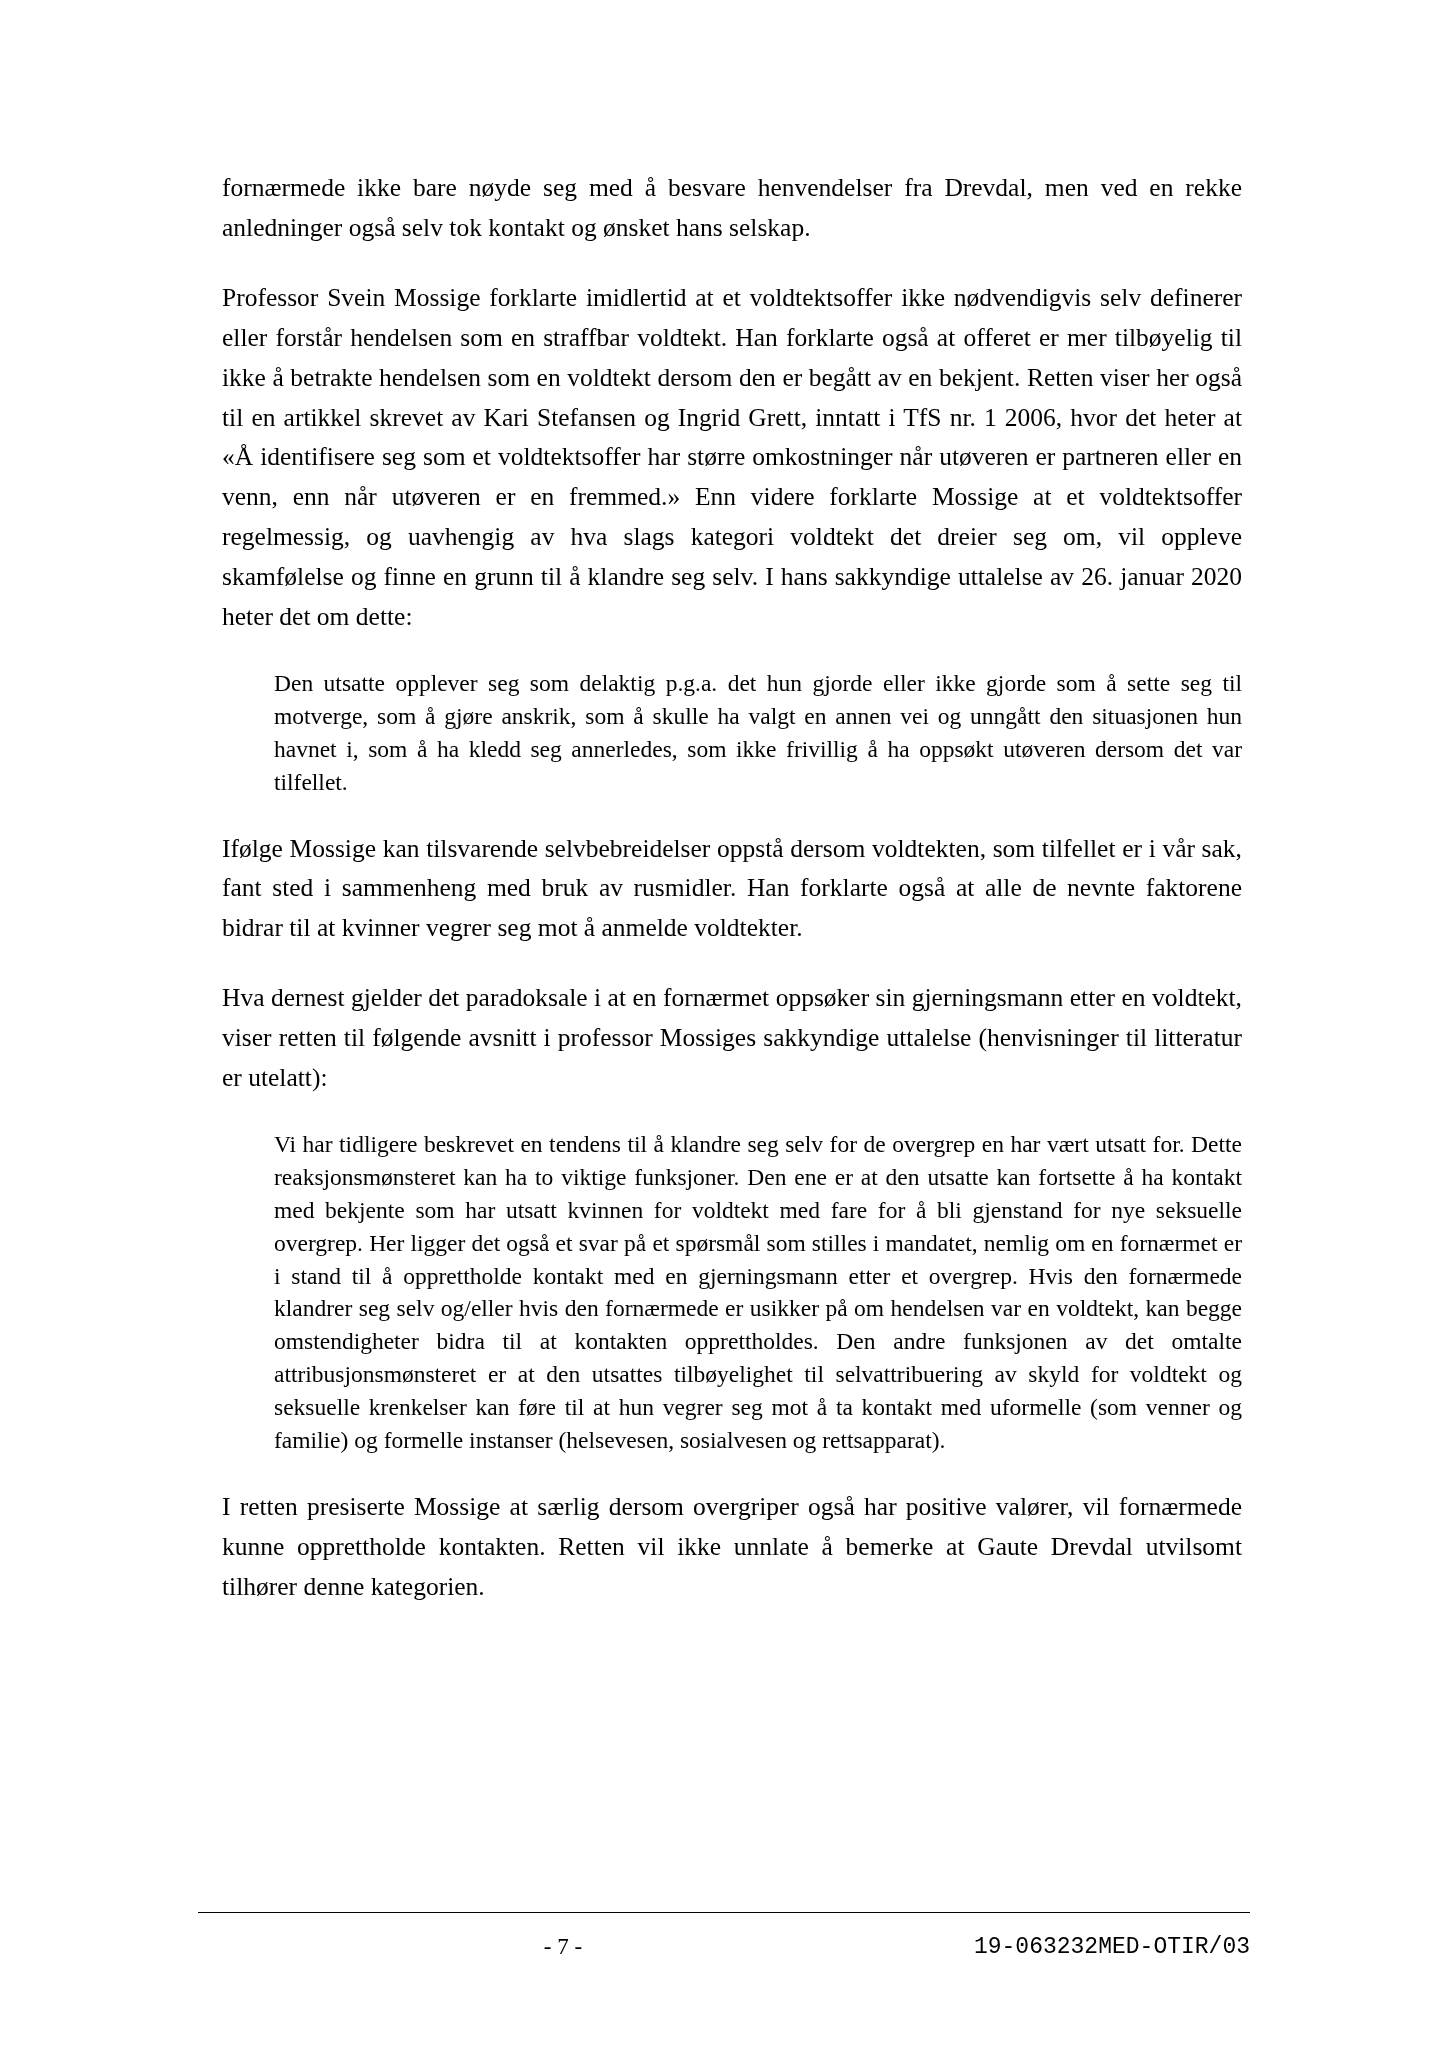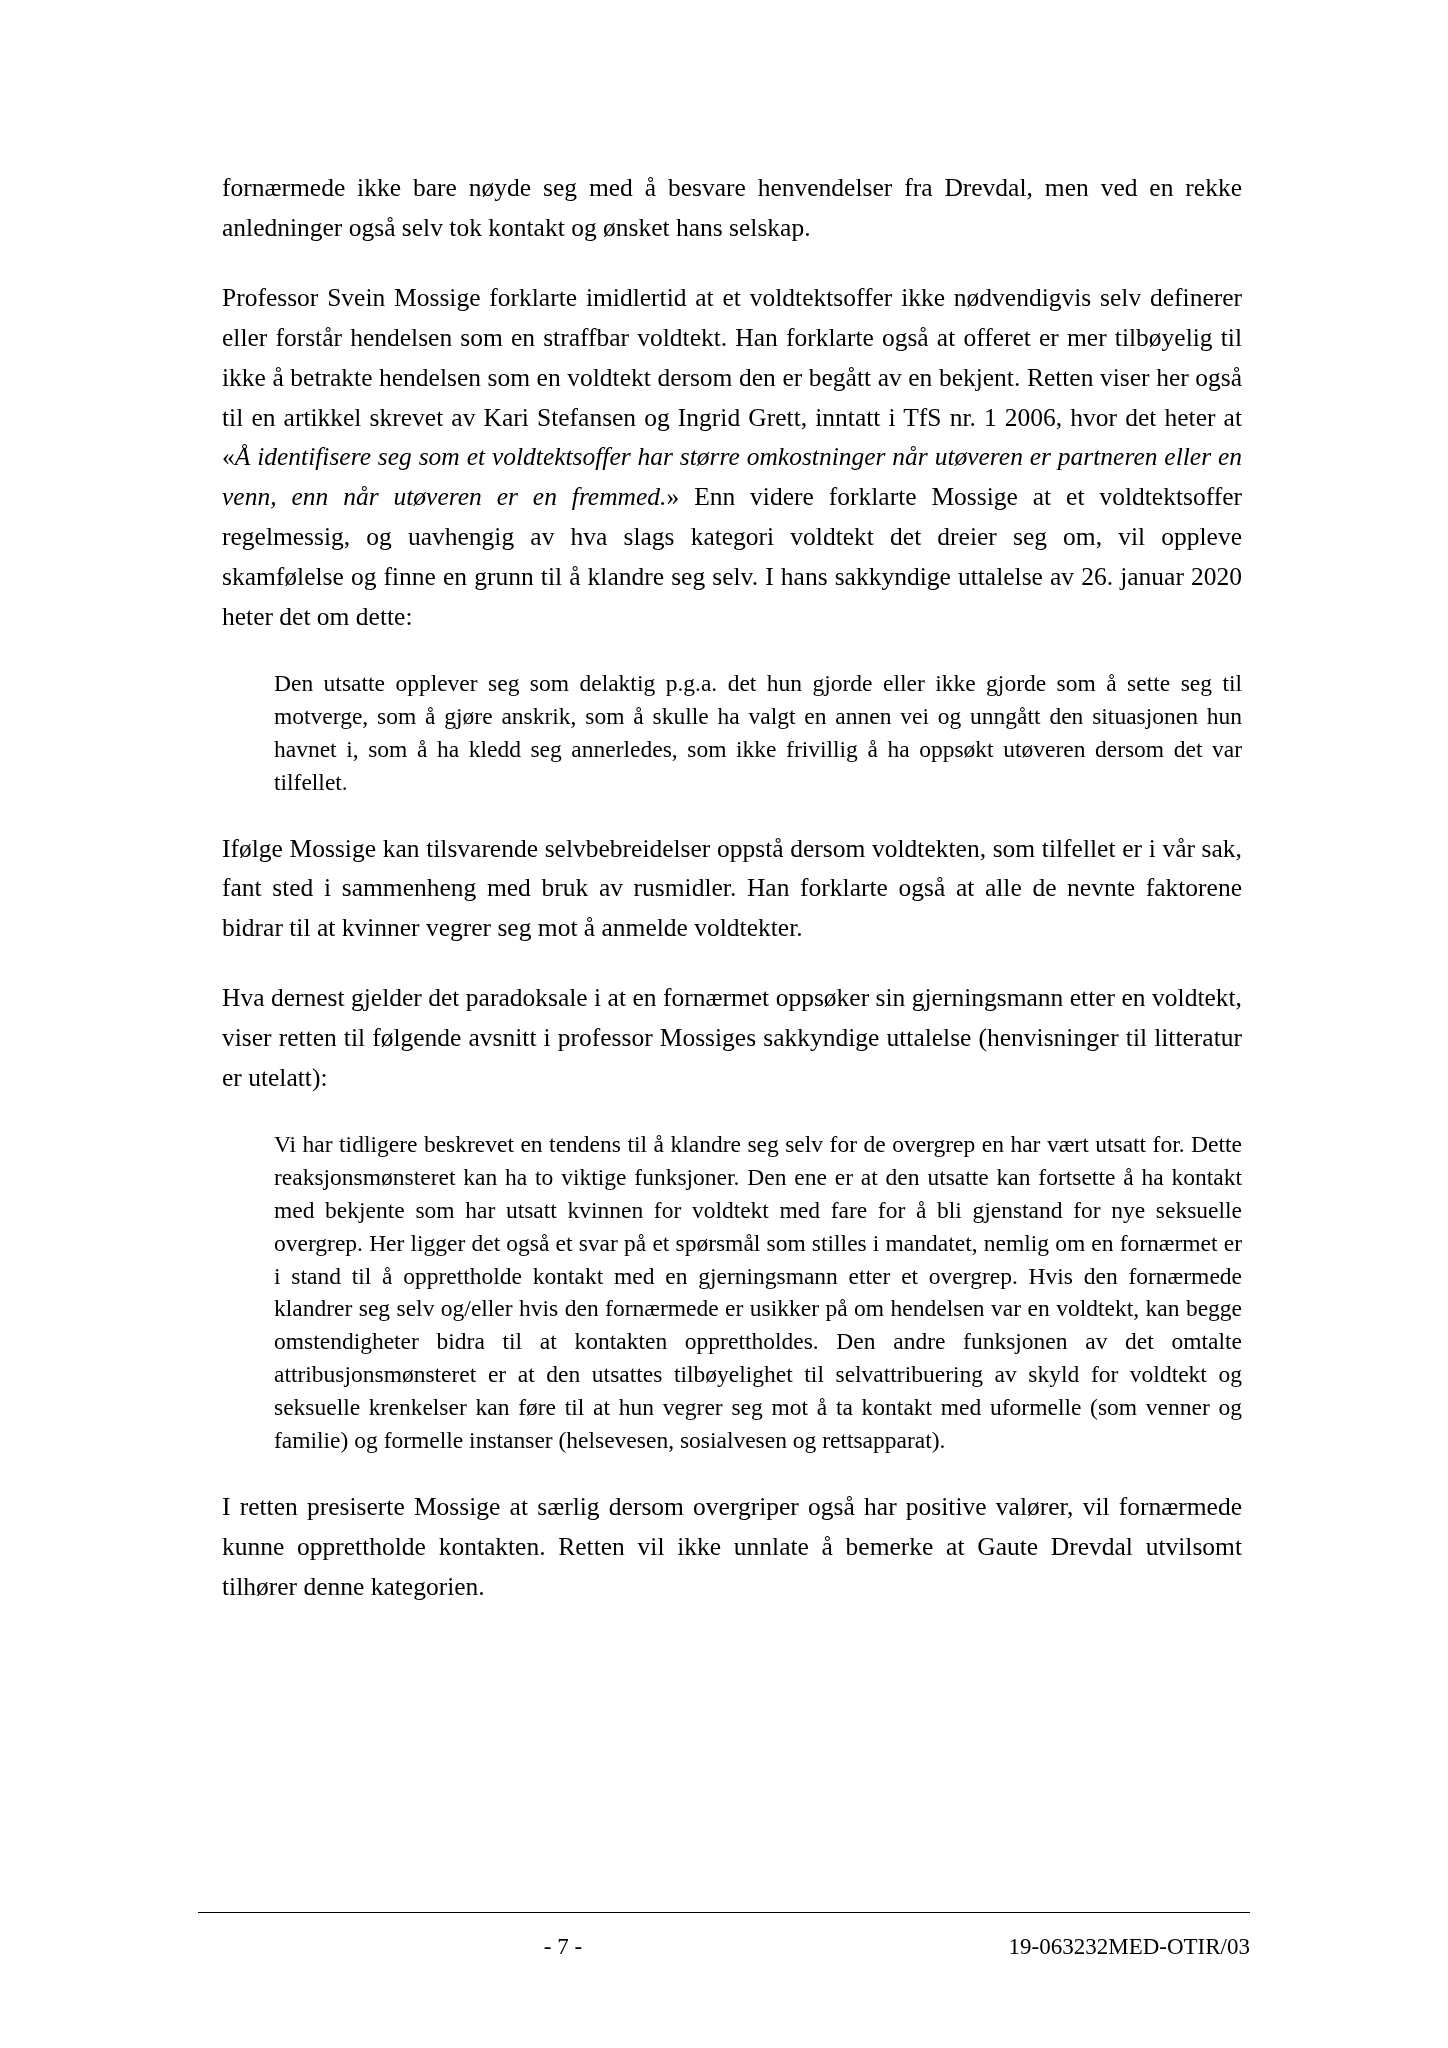--- a/index.html
+++ b/index.html
@@ -41,21 +41,20 @@
     margin-bottom: 8px;
   }
   .quote {
     margin: 8px 0 30px 0;
     padding-left: 52px;
     font-size: 23.5px;
     line-height: 1.40;
     text-align: justify;
   }
   .it {
-    font-style: italic;
   }
   .footer-rule {
     position: absolute;
     left: 198px;
     top: 1912px;
     width: 1052px;
     height: 1px;
     background: #000000;
   }
   .footer {
@@ -71,20 +70,21 @@
     left: 0;
     top: 0;
     width: 730px;
     text-align: center;
   }
   .footer-case {
     position: absolute;
     right: 0;
     top: 0;
     text-align: center;
+    font-family: Liberation Mono, monospace;
   }
 </style>
 </head>
 <body>
 
 <div class="page">
 
   <div class="content">
 
     <p class="para">fornærmede ikke bare nøyde seg med å besvare henvendelser fra Drevdal, men ved en rekke anledninger også selv tok kontakt og ønsket hans selskap.</p>

